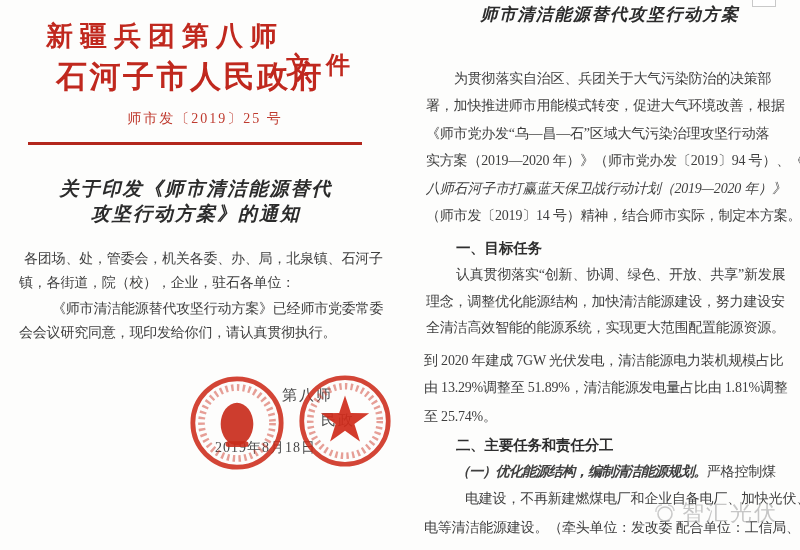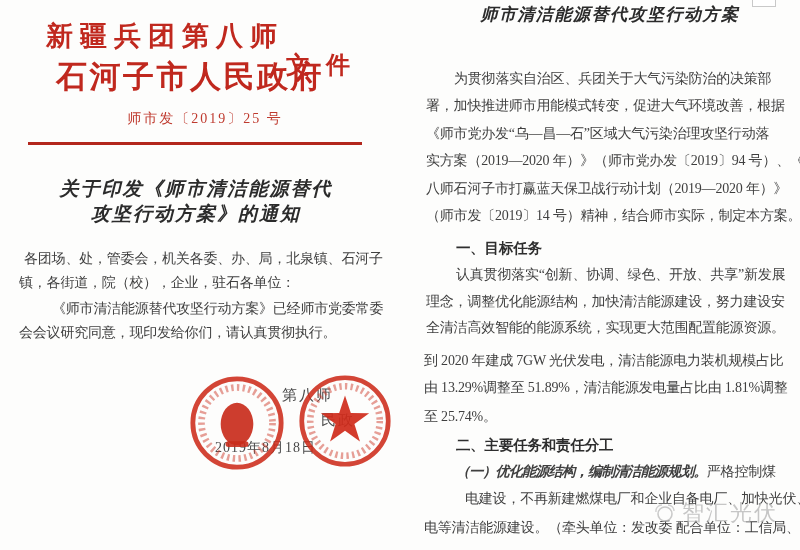--- a/index.html
+++ b/index.html
@@ -41,21 +41,21 @@
   #seal-left{left:189px;top:374px;}
   #seal-right{left:298px;top:373px;}
   
   #rtitle{left:0;top:3px;width:380px;text-align:center;color:#2b2b2b;font-size:17px;
     font-style:italic;font-weight:bold;letter-spacing:1.5px;font-family:"DejaVu Serif",serif;}
   #scan-artifact{left:332px;top:0;width:22px;height:6px;border:1.5px solid #c9c9c9;border-top:none;background:#fff;}
   .rp{color:#3f3f3f;font-size:14px;letter-spacing:-0.2px;}
   .rp-head{font-weight:bold;color:#2e2e2e;font-size:14.5px;}
   #rb0{left:34px;top:70px;}   #rb1{left:6px;top:97px;}
   #rb2{left:6px;top:125px;}   #rb3{left:6px;top:152px;}
-  #rb4{left:6px;top:180px;}   #rb5{left:6px;top:207px;}
+  #rb4{left:6px;top:180px;font-style:italic;}   #rb5{left:6px;top:207px;}
   #rh1{left:36px;top:239px;}
   #rc0{left:36px;top:266px;}  #rc1{left:6px;top:293px;}
   #rc2{left:6px;top:319px;}   #rc3{left:4px;top:352px;}
   #rc4{left:4px;top:379px;}   #rc5{left:4px;top:408px;}
   #rh2{left:36px;top:436px;}
   #rd0{left:36px;top:463px;}  #rd1{left:4px;top:490px;margin-left:41px;}
   #rd2{left:4px;top:519px;}
   .bold-lead{font-weight:bold;font-style:italic;font-family:"DejaVu Serif",serif;letter-spacing:-0.8px;}
   
   #watermark{left:652px;top:498px;display:flex;align-items:center;gap:4px;opacity:0.75;z-index:30;justify-content:center;}

